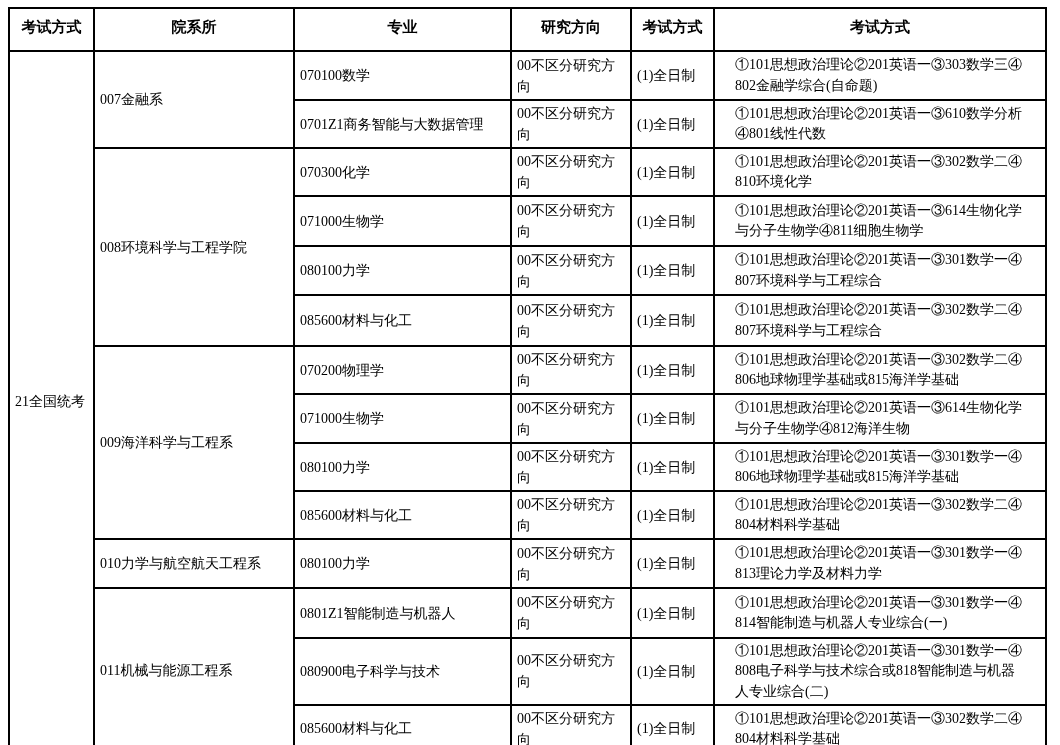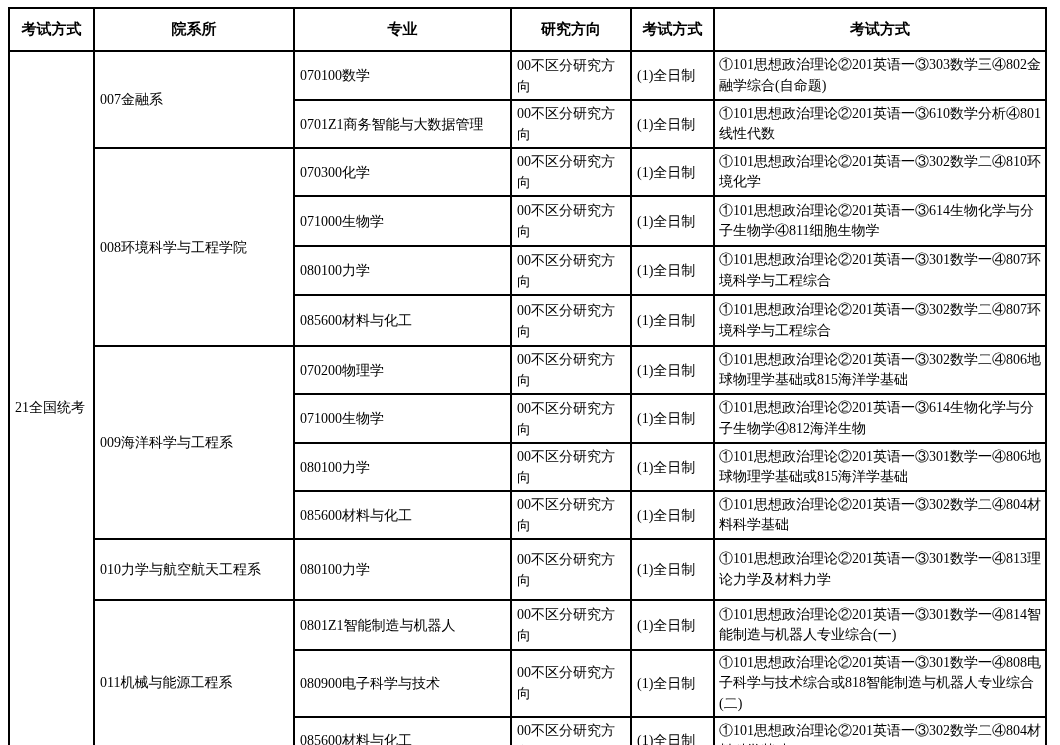--- a/index.html
+++ b/index.html
@@ -26,23 +26,24 @@
     font-size: 14px;
     line-height: 1.5;
     vertical-align: middle;
     overflow: hidden;
     word-break: break-all;
   }
   th {
     font-weight: bold;
     text-align: center;
     font-size: 15px;
+    font-family: Liberation Mono, monospace;
   }
   td { text-align: left; }
-  td.subjects { line-height: 1.45; padding: 2px 4px; }
+  td.subjects { line-height: 1.45; padding: 2px 20px; }
 </style>
 </head>
 <body>
 
 <table class="catalog">
   <colgroup>
     <col style="width:85px">
     <col style="width:200px">
     <col style="width:217px">
     <col style="width:120px">
@@ -119,21 +120,21 @@
     <td>(1)全日制</td>
     <td class="subjects">①101思想政治理论②201英语一③301数学一④806地球物理学基础或815海洋学基础</td>
   </tr>
   <tr style="height:48px;">
     <td>085600材料与化工</td>
     <td>00不区分研究方向</td>
     <td>(1)全日制</td>
     <td class="subjects">①101思想政治理论②201英语一③302数学二④804材料科学基础</td>
   </tr>
 
-  <tr style="height:61px;">
+  <tr style="height:49px;">
     <td>010力学与航空航天工程系</td>
     <td>080100力学</td>
     <td>00不区分研究方向</td>
     <td>(1)全日制</td>
     <td class="subjects">①101思想政治理论②201英语一③301数学一④813理论力学及材料力学</td>
   </tr>
 
   <tr style="height:50px;">
     <td rowspan="3">011机械与能源工程系</td>
     <td>0801Z1智能制造与机器人</td>

